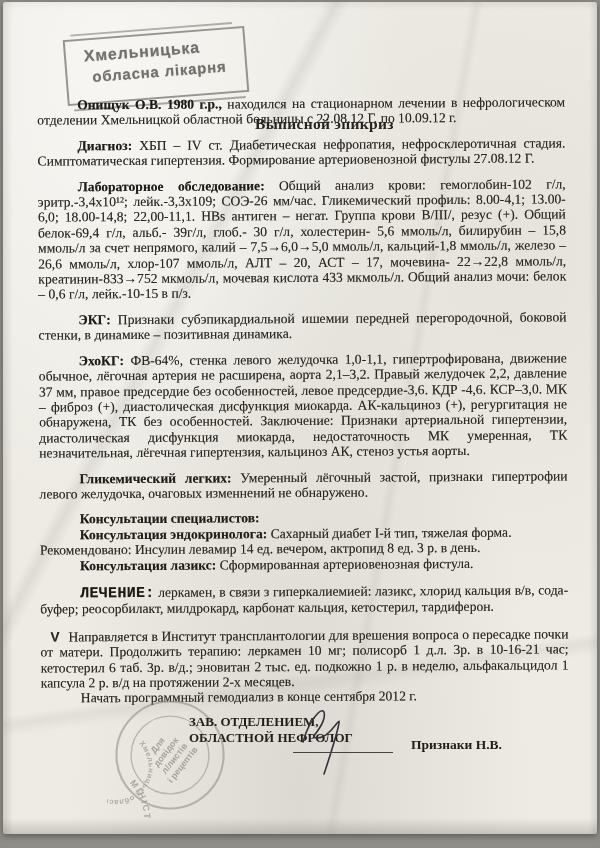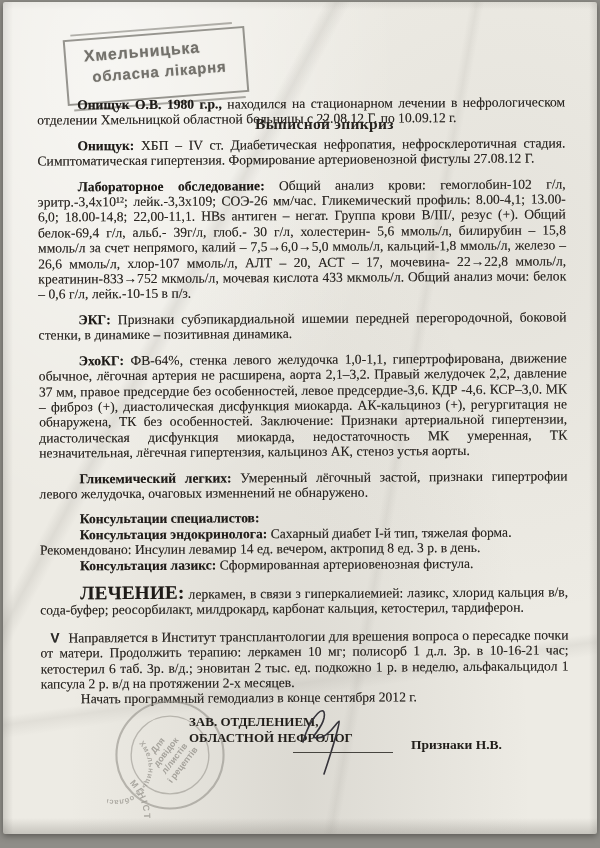--- a/index.html
+++ b/index.html
@@ -57,21 +57,21 @@
     color:#2a2622;
     font-size:13.6px;line-height:15.4px;
     text-align:justify;
   }
   .content p{margin:10px 0 0;text-indent:40px;text-shadow:0 0 .3px rgba(45,40,35,.5);}
   .content p:first-child{margin-top:0;}
   .content p.tight{margin-top:0;}
   .content p.noindent{text-indent:0;}
   .content b{color:#1e1b18;}
   .content p.treat{margin-top:12px;}
-  .content p.treat b{font-size:19px;letter-spacing:.3px;}
+  .content p.treat b{font-size:15px;letter-spacing:.3px;font-family:Liberation Mono, monospace;}
   .content p.referral{margin-top:12px;text-indent:10px;}
   .check{font-family:"Liberation Sans", sans-serif;font-weight:bold;color:#2b2a28;padding-right:9px;}
   .round-stamp{position:absolute;left:104px;top:690px;opacity:.8;}
   .sig-block{
     position:absolute;left:186px;top:712px;width:330px;height:70px;
     color:#211e1a;font-weight:bold;font-size:13px;line-height:16px;
   }
   .sig-underline{position:absolute;left:104px;top:38px;width:100px;border-bottom:1.4px solid #46443f;}
   .sig-name{position:absolute;left:222px;top:23px;font-size:13.5px;}
   .signature-svg{position:absolute;left:108px;top:-16px;}
@@ -84,21 +84,21 @@
 
     <div class="stamp-rect">
       <div class="stamp-line1">Хмельницька</div>
       <div class="stamp-line2">обласна лікарня</div>
     </div>
 
     <div class="title">Выписной эпикриз</div>
 
     <div class="content">
       <p><b>Онищук О.В. 1980 г.р.,</b><span> находился на стационарном лечении в нефрологическом отделении Хмельницкой областной больницы с 22.08.12 Г. по 10.09.12 г.</span></p>
-      <p><b>Онищук:</b><span> ХБП – IV ст. Диабетическая нефропатия, нефросклеротичная стадия. Симптоматическая гипертензия. Формирование артериовенозной фистулы 27.08.12 Г.</span></p>
+      <p><b>Диагноз:</b><span> ХБП – IV ст. Диабетическая нефропатия, нефросклеротичная стадия. Симптоматическая гипертензия. Формирование артериовенозной фистулы 27.08.12 Г.</span></p>
       <p><b>Лабораторное обследование:</b><span> Общий анализ крови: гемоглобин-102 г/л, эритр.-3,4х10¹²; лейк.-3,3х109; СОЭ-26 мм/час. Гликемический профиль: 8.00-4,1; 13.00-6,0; 18.00-14,8; 22,00-11,1. НВs антиген – негат. Группа крови В/ІІІ/, резус (+). Общий белок-69,4 г/л, альб.- 39г/л, глоб.- 30 г/л, холестерин- 5,6 ммоль/л, билирубин – 15,8 ммоль/л за счет непрямого, калий – 7,5→6,0→5,0 ммоль/л, кальций-1,8 ммоль/л, железо – 26,6 ммоль/л, хлор-107 ммоль/л, АЛТ – 20, АСТ – 17, мочевина- 22→22,8 ммоль/л, креатинин-833→752 мкмоль/л, мочевая кислота 433 мкмоль/л. Общий анализ мочи: белок – 0,6 г/л, лейк.-10-15 в п/з.</span></p>
       <p><b>ЭКГ:</b><span> Признаки субэпикардиальной ишемии передней перегородочной, боковой стенки, в динамике – позитивная динамика.</span></p>
       <p><b>ЭхоКГ:</b><span> ФВ-64%, стенка левого желудочка 1,0-1,1, гипертрофирована, движение обычное, лёгочная артерия не расширена, аорта 2,1–3,2. Правый желудочек 2,2, давление 37 мм, правое предсердие без особенностей, левое предсердие-3,6. КДР -4,6. КСР–3,0. МК – фиброз (+), диастолическая дисфункция миокарда. АК-кальциноз (+), регургитация не обнаружена, ТК без особенностей. Заключение: Признаки артериальной гипертензии, диастолическая дисфункция миокарда, недостаточность МК умеренная, ТК незначительная, лёгечная гипертензия, кальциноз АК, стеноз устья аорты.</span></p>
       <p><b>Гликемический легких:</b><span> Умеренный лёгочный застой, признаки гипертрофии левого желудочка, очаговых изменнений не обнаружено.</span></p>
       <p><b>Консультации специалистов:</b><span></span></p>
       <p class="tight"><b>Консультация эндокринолога:</b><span> Сахарный диабет I-й тип, тяжелая форма.</span></p>
       <p class="tight noindent"><span>Рекомендовано: Инсулин левамир 14 ед. вечером, актропид 8 ед. 3 р. в день.</span></p>
       <p class="tight"><b>Консультация лазикс:</b><span> Сформированная артериовенозная фистула.</span></p>
       <p class="treat"><b>ЛЕЧЕНИЕ:</b><span> леркамен, в связи з гиперкалиемией: лазикс, хлорид кальция в/в, сода-буфер; реосорбилакт, милдрокард, карбонат кальция, кетостерил, тардиферон.</span></p>
       <p class="referral"><span class="check">V</span><span>Направляется в Институт трансплантологии для врешения вопроса о пересадке почки от матери. Продолжить терапию: леркамен 10 мг; полисорб 1 д.л. 3р. в 10-16-21 час; кетостерил 6 таб. 3р. в/д.; эновитан 2 тыс. ед. подкожно 1 р. в неделю, альфакальцидол 1 капсула 2 р. в/д на протяжении 2-х месяцев.</span></p>

